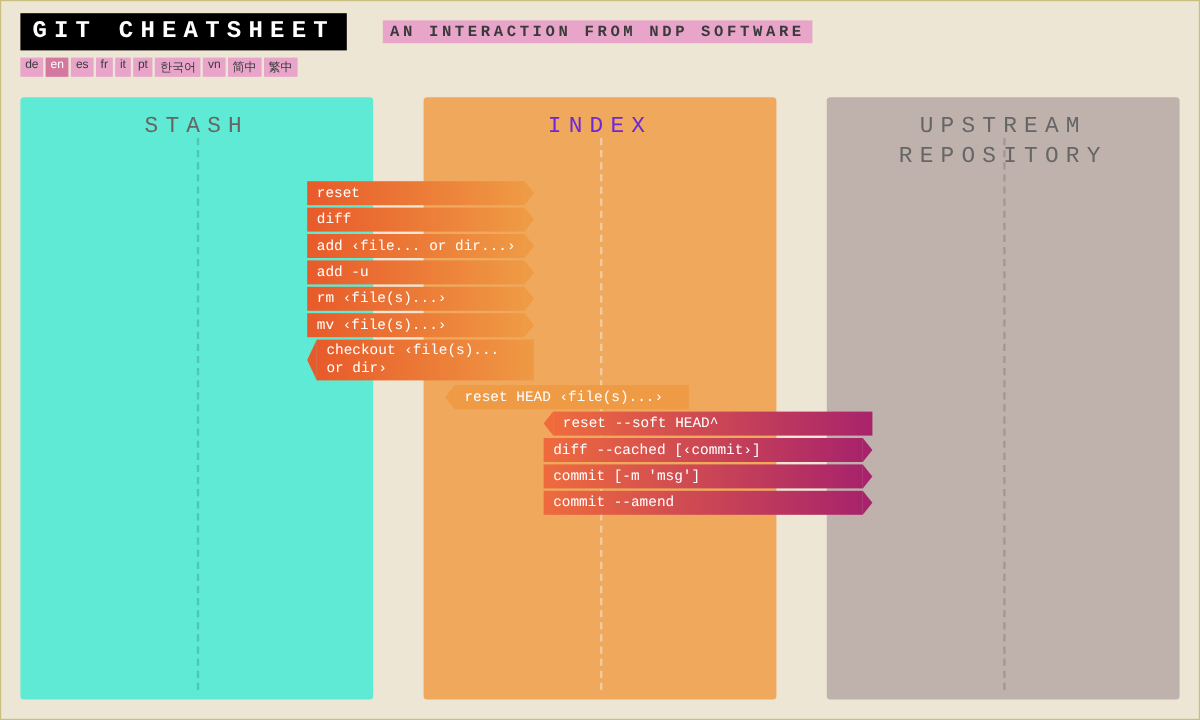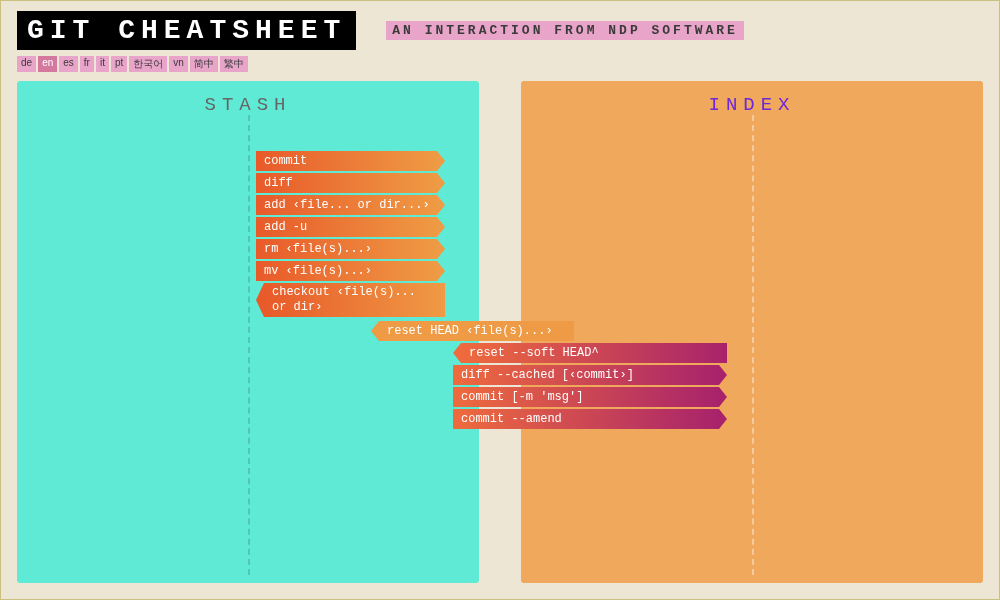--- a/index.html
+++ b/index.html
@@ -15,21 +15,21 @@
 .header {
   padding: 10px 16px 4px 16px;
   display: flex;
   align-items: center;
   gap: 30px;
 }
 .title {
   background: #000;
   color: #fff;
   font-family: 'Courier New', monospace;
-  font-size: 28px;
+  font-size: 20px;
   font-weight: bold;
   letter-spacing: 6px;
   padding: 4px 10px;
 }
 .subtitle {
   background: #e8a4c9;
   color: #3a3a3a;
   font-family: 'Courier New', monospace;
   font-size: 13px;
   letter-spacing: 3px;
@@ -158,25 +158,28 @@
   <span class="lang">繁中</span>
 </div>
 
 <div class="columns">
   <div class="col c0">
     <div class="col-head">STASH</div>
   </div>
   <div class="col c2">
     <div class="col-head">INDEX</div>
   </div>
+  <div class="col c4">
+    <div class="col-head">UPSTREAM REPOSITORY</div>
+  </div>
 </div>
 
 <div class="commands">
 
-  <div class="cmd g-ws-idx right" style="left:239px; width:181px; top:0px;">commit</div>
+  <div class="cmd g-ws-idx right" style="left:239px; width:181px; top:0px;">reset</div>
   <div class="cmd g-ws-idx right" style="left:239px; width:181px; top:22px;">diff</div>
   <div class="cmd g-ws-idx right" style="left:239px; width:181px; top:44px;">add ‹file... or dir...›</div>
   <div class="cmd g-ws-idx right" style="left:239px; width:181px; top:66px;">add -u</div>
   <div class="cmd g-ws-idx right" style="left:239px; width:181px; top:88px;">rm ‹file(s)...›</div>
   <div class="cmd g-ws-idx right" style="left:239px; width:181px; top:110px;">mv ‹file(s)...›</div>
   <div class="cmd g-idx-ws left tall" style="left:247px; width:181px; top:132px;">checkout ‹file(s)... or dir›</div>
 
   <div class="cmd g-idx-idx left" style="left:362px; width:195px; top:170px;">reset HEAD ‹file(s)...›</div>
 
   <div class="cmd g-idx-lr left" style="left:444px; width:266px; top:192px;">reset --soft HEAD^</div>

